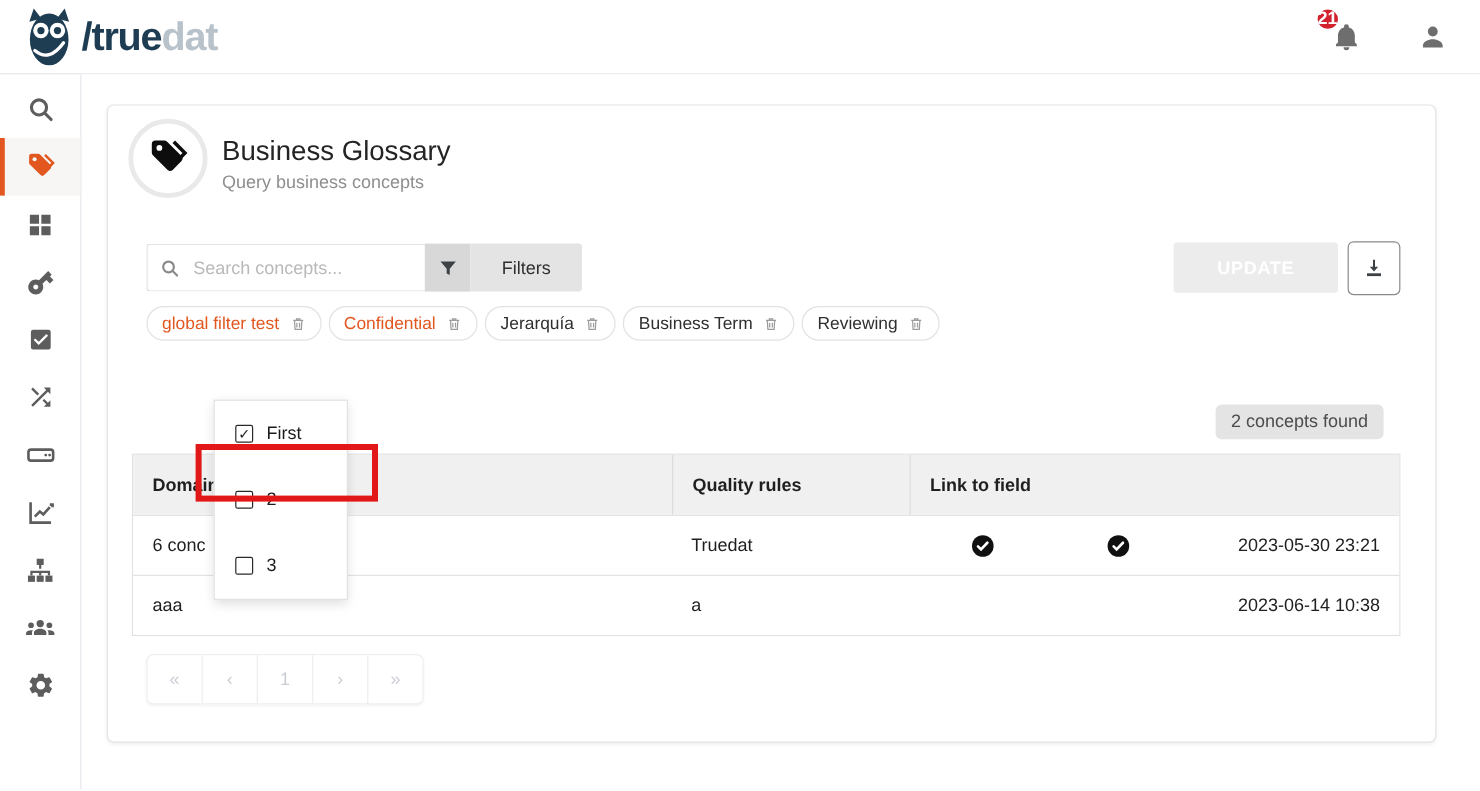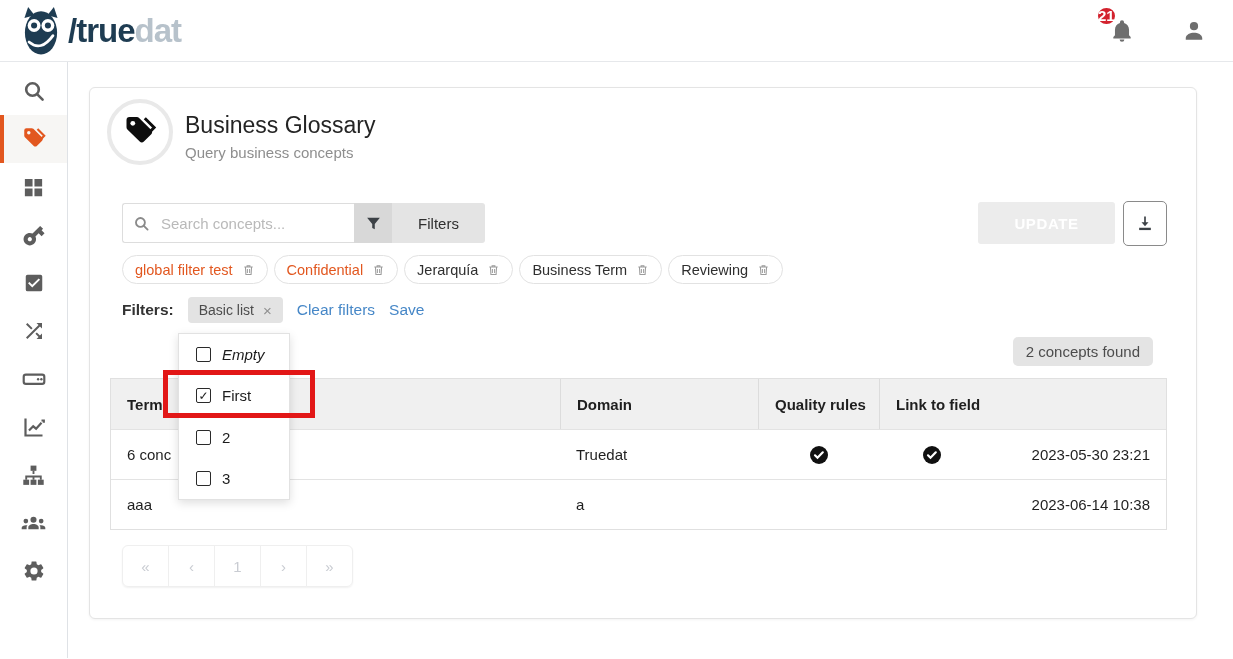--- a/index.html
+++ b/index.html
@@ -297,35 +297,25 @@
         <div class="chip">
           <span>Reviewing</span>
           <span class="trash">
               <svg width="13" height="14" viewBox="0 0 14 14">
                 <path d="M2.5 3.8h9M5.5 3.8V2.4h3v1.4M3.7 3.8l.5 8h5.6l.5-8M5.8 5.8v4.4M8.2 5.8v4.4" fill="none" stroke="currentColor" stroke-width="1.1"></path>
               </svg>
             </span>
         </div>
       </div>
 
-      <div class="filters-row">
-        <span class="filters-label">Filters:</span>
-        <span class="saved-pill">
-          <span>Basic list</span>
-          <span class="x">×</span>
-        </span>
-        <span class="link">Clear filters</span>
-        <span class="link">Save</span>
-      </div>
 
       <div class="results-badge">2 concepts found</div>
 
       <div class="table">
         <div class="thead">
-          <div class="th">Term</div>
           <div class="th">Domain</div>
           <div class="th">Quality rules</div>
           <div class="th">Link to field</div>
         </div>
         <div class="tr">
           <div class="td">6 conc</div>
           <div class="td">Truedat</div>
           <div class="td center">
             <span>
                 <svg width="20" height="20" viewBox="0 0 20 20">
@@ -355,24 +345,20 @@
 
       <div class="pagination">
         <button class="pg">«</button>
         <button class="pg">‹</button>
         <button class="pg">1</button>
         <button class="pg">›</button>
         <button class="pg">»</button>
       </div>
 
       <div class="dropdown">
-        <div class="dd-item italic">
-          <span class="dd-box"></span>
-          <span class="dd-label">Empty</span>
-        </div>
         <div class="dd-item">
           <span class="dd-box">
               <span>✓</span>
             </span>
           <span class="dd-label">First</span>
         </div>
         <div class="dd-item">
           <span class="dd-box"></span>
           <span class="dd-label">2</span>
         </div>

